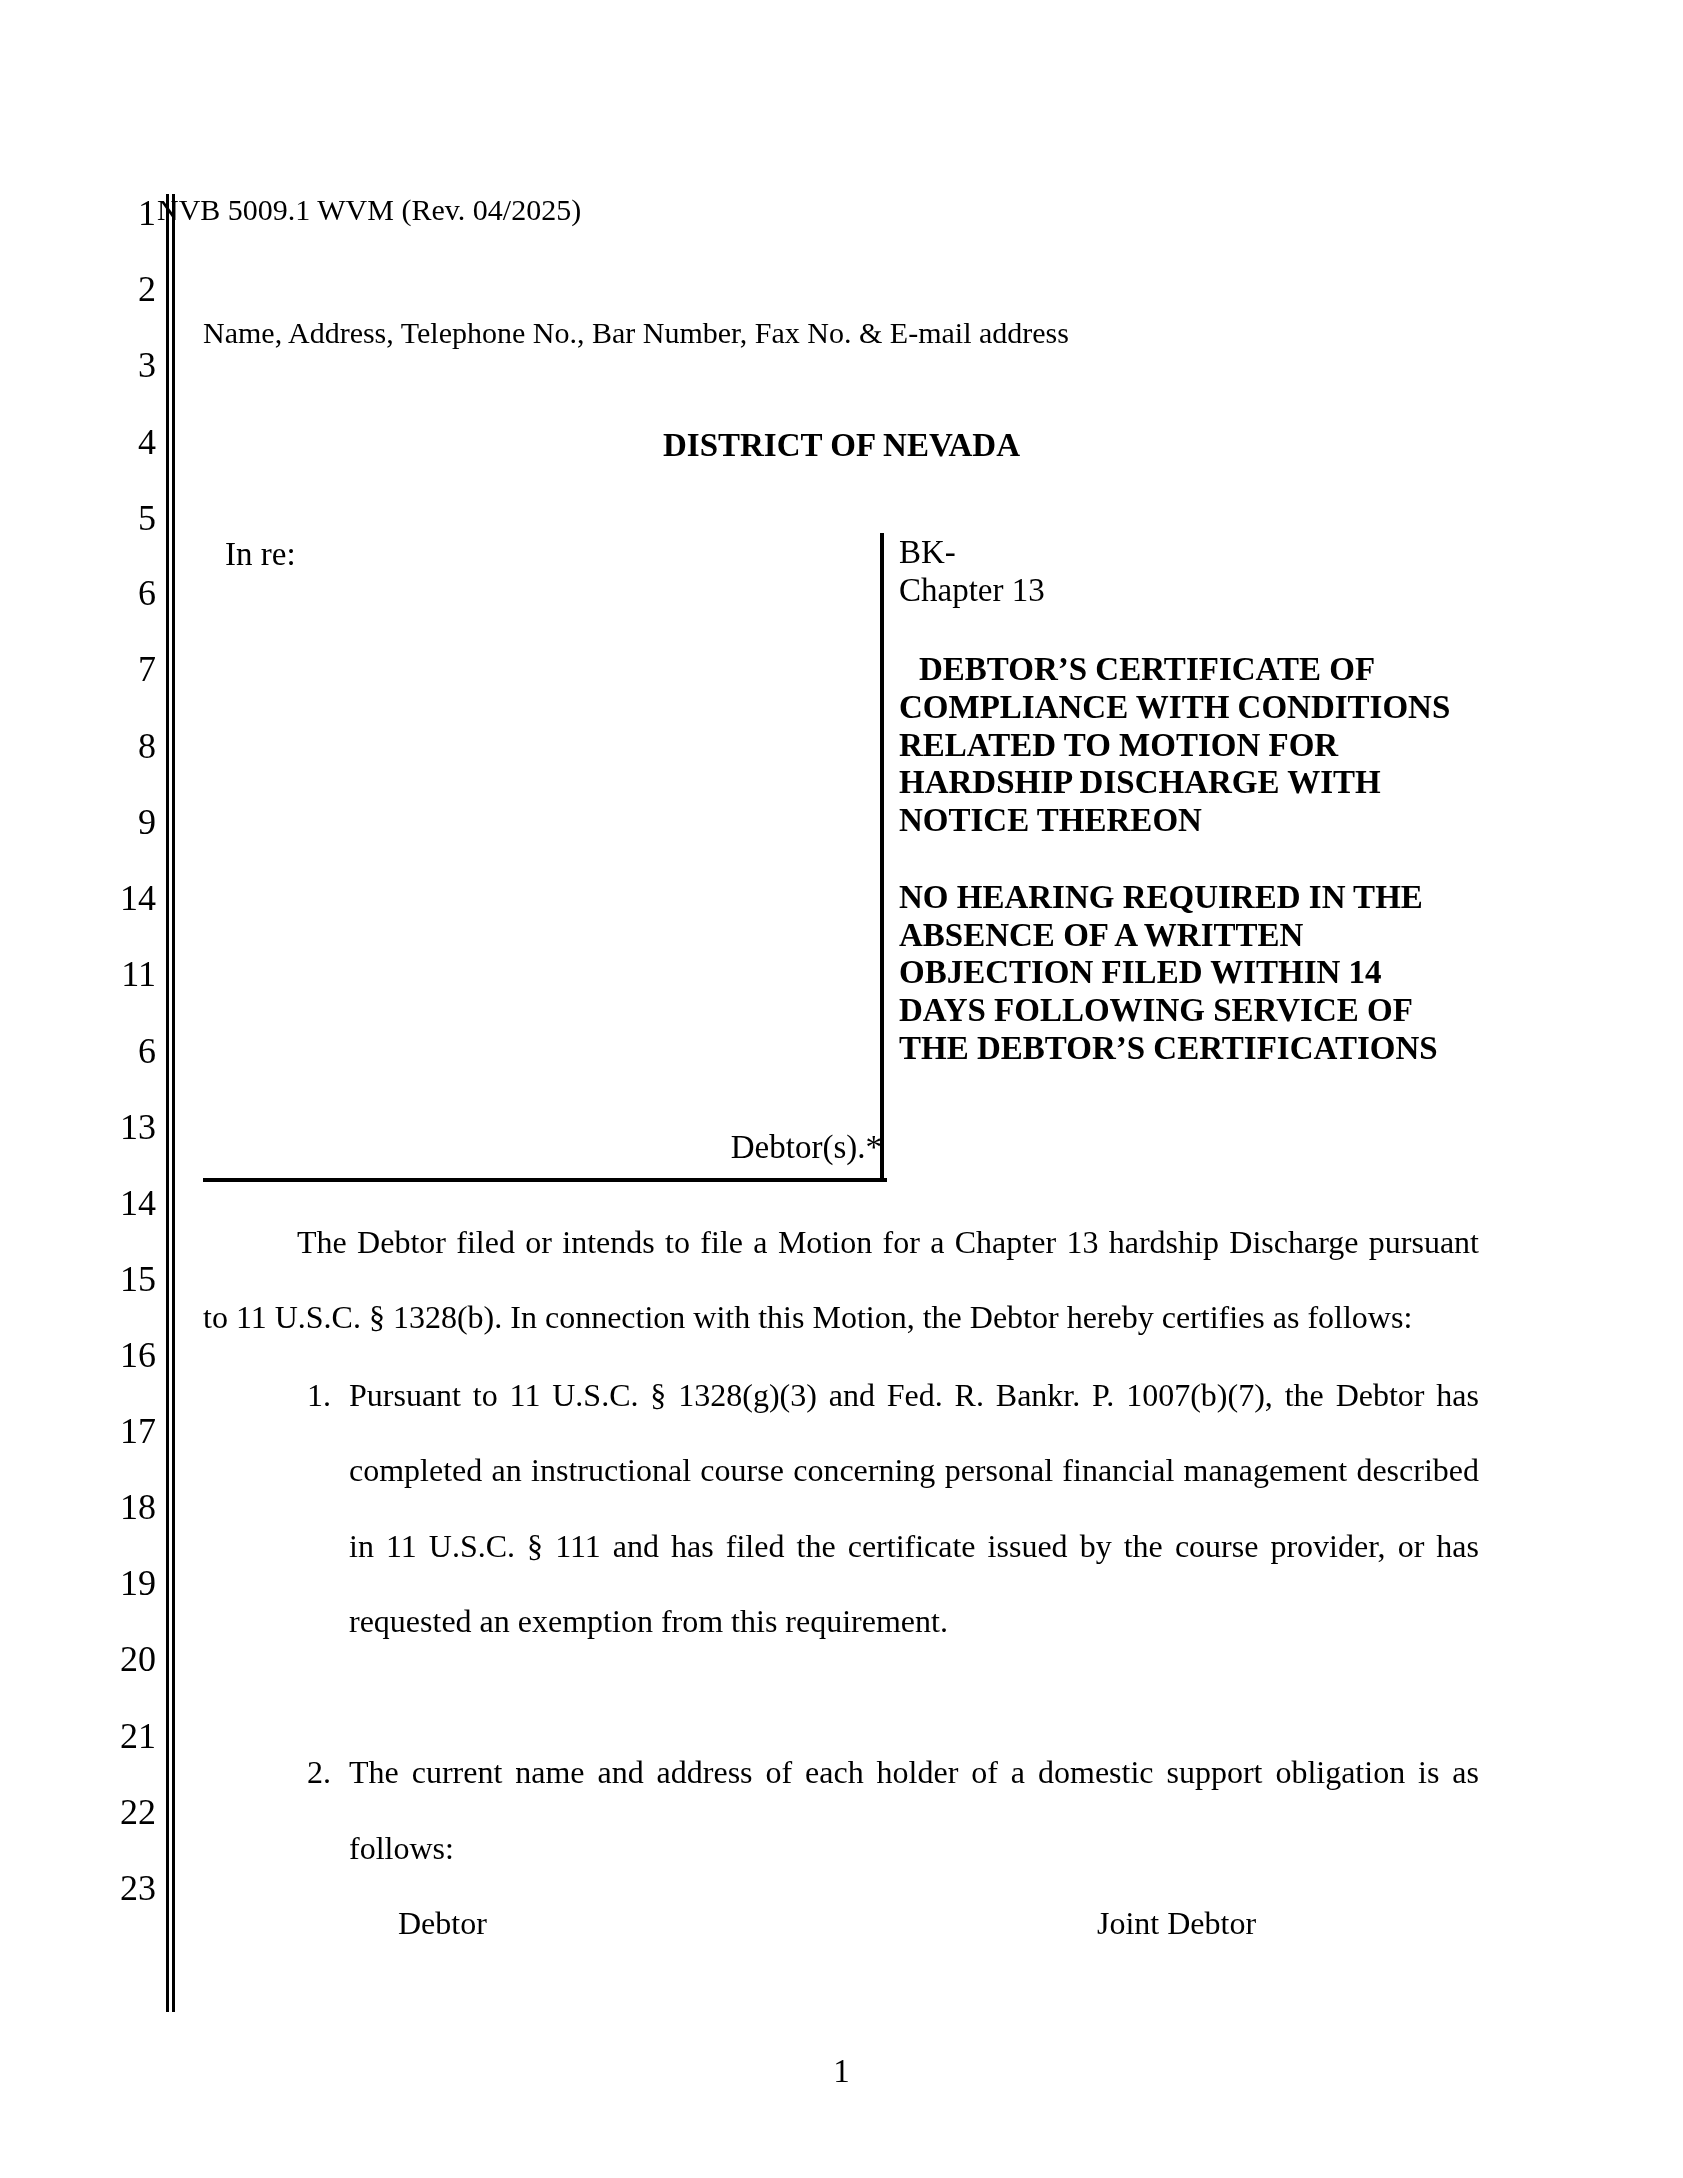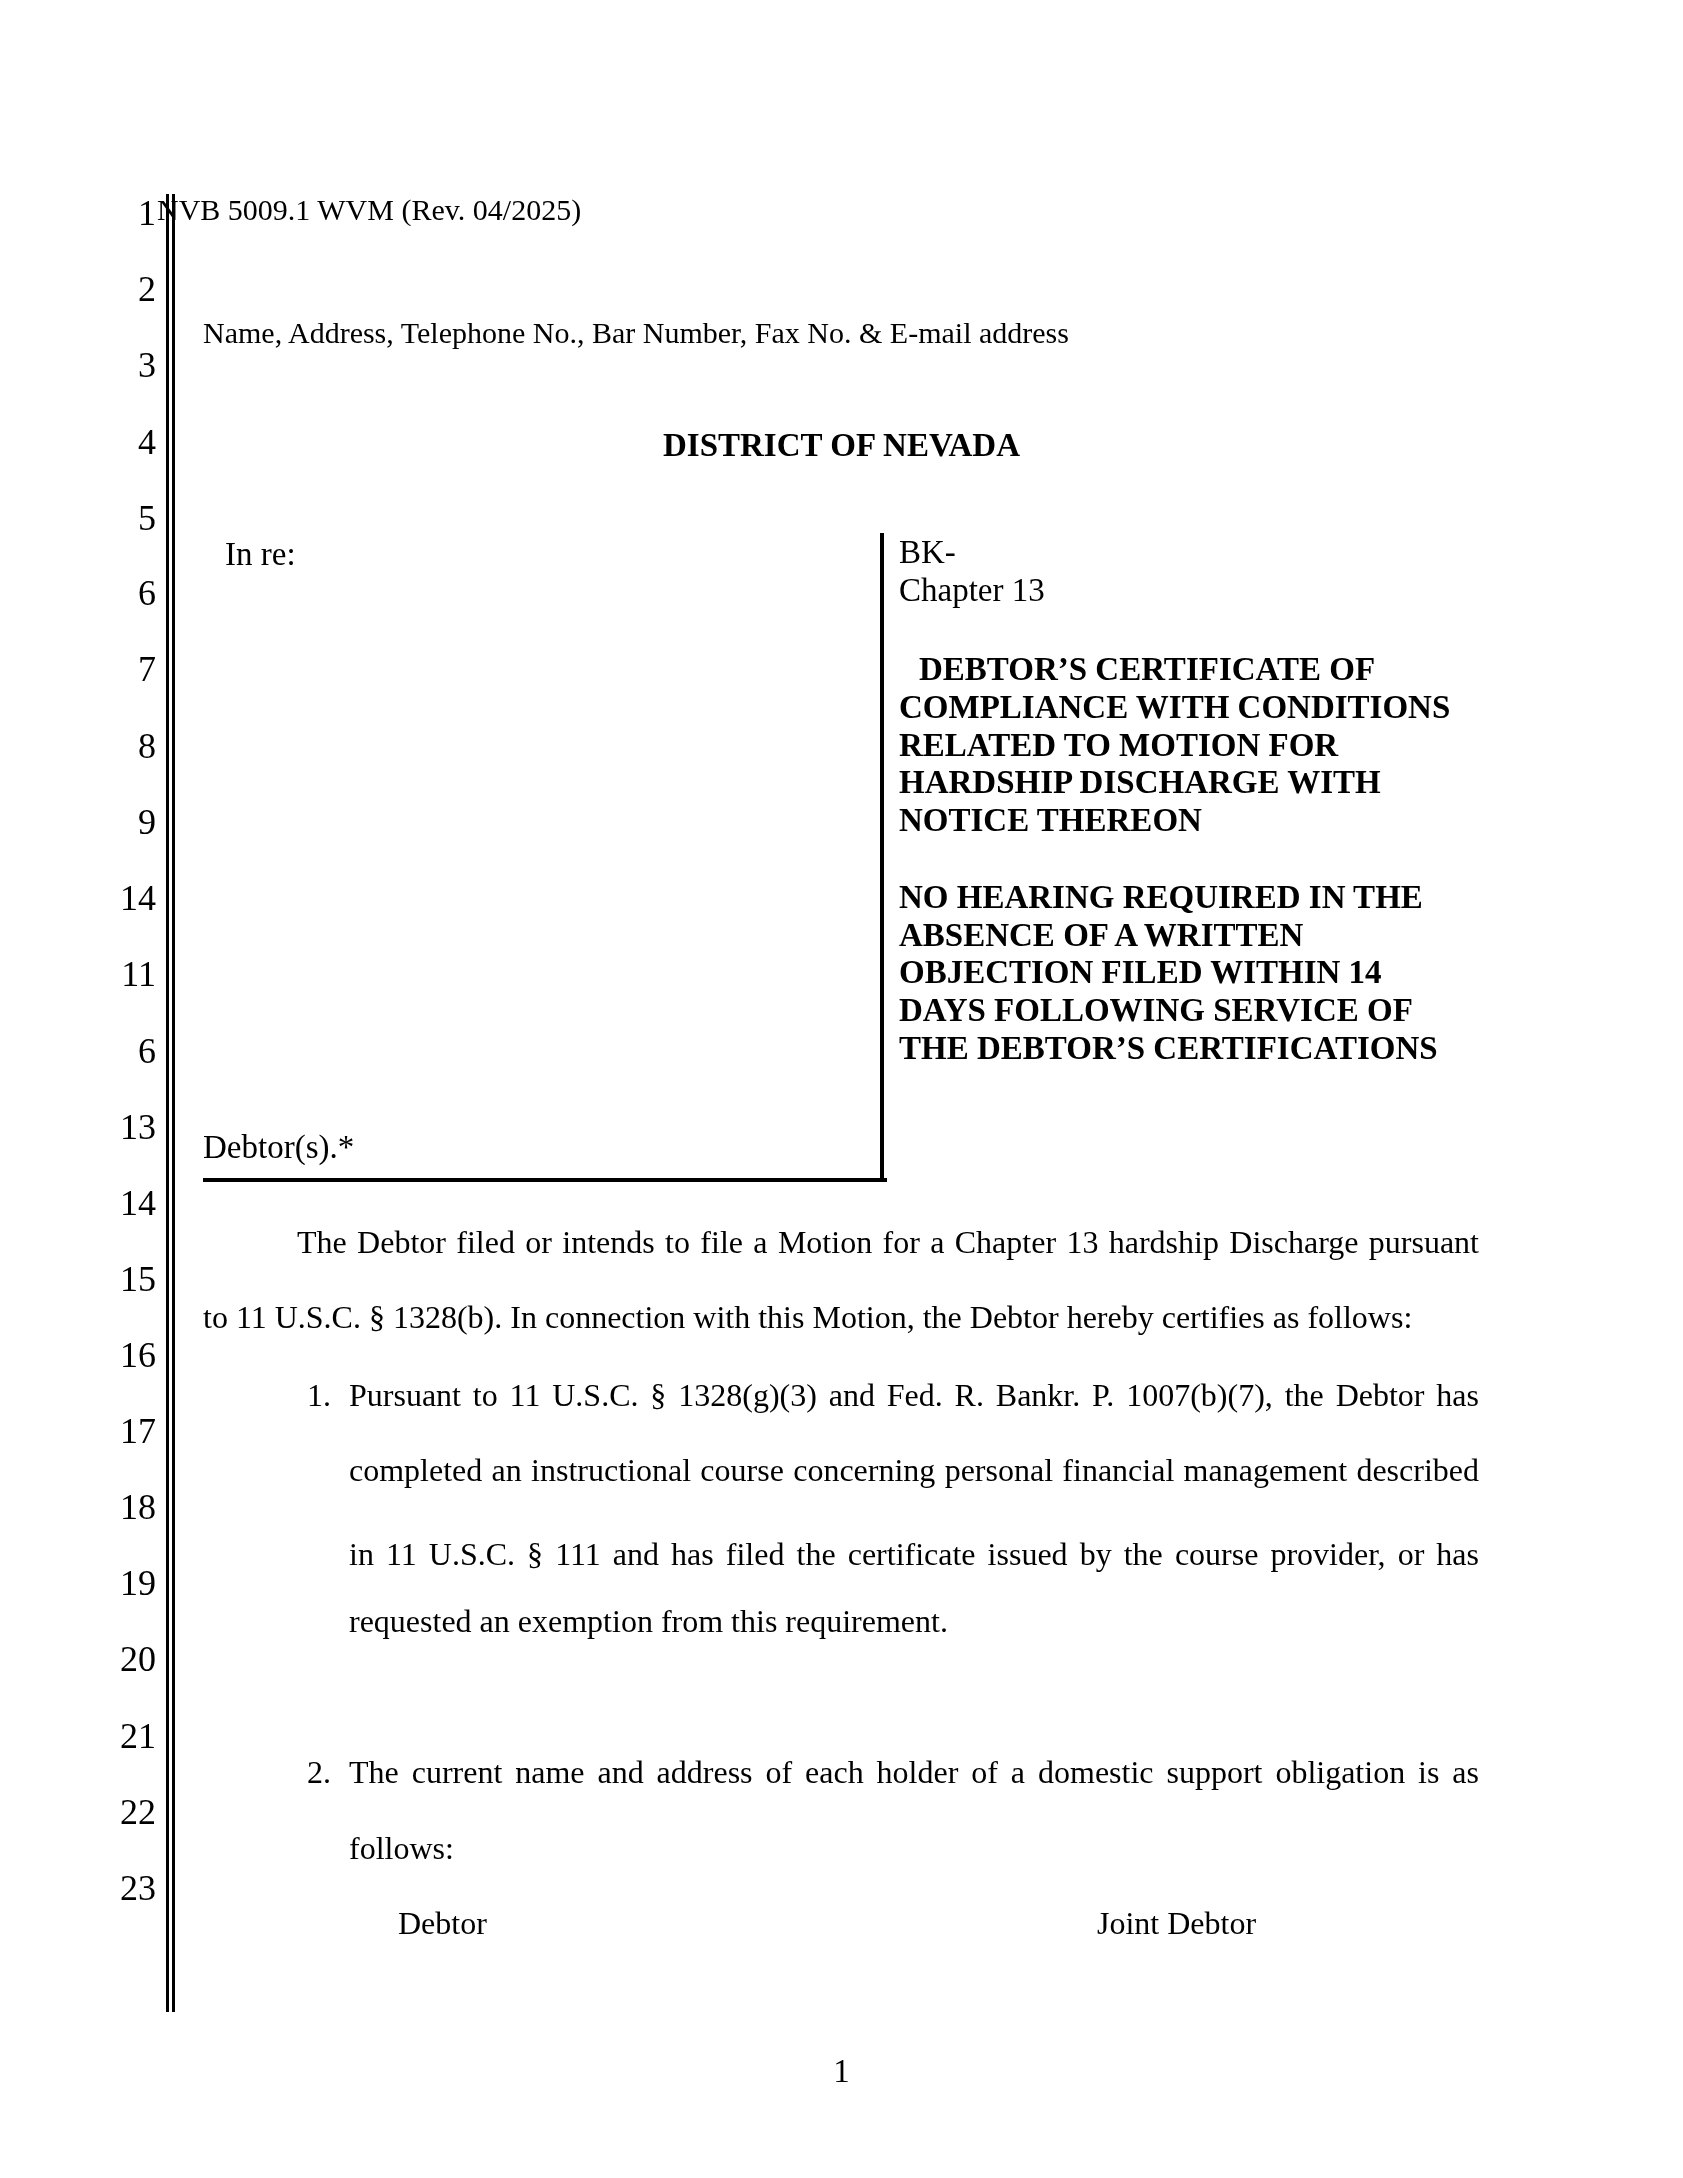--- a/index.html
+++ b/index.html
@@ -25,21 +25,21 @@
     font-weight:bold;font-size:33px;line-height:38px;
   }
   .capline{position:absolute;white-space:nowrap;font-weight:bold;font-size:33px;line-height:38px;left:899px;}
   .jline{
     position:absolute;font-size:32px;line-height:40px;
     text-align:justify;text-align-last:justify;
   }
   .pline{position:absolute;font-size:32px;line-height:40px;white-space:nowrap;}
   .vdiv{position:absolute;left:880px;top:533px;width:4px;height:649px;background:#000;}
   .hdiv{position:absolute;left:203px;top:1178px;width:684px;height:4px;background:#000;}
-  .debtors{position:absolute;left:203px;top:1129px;width:679px;text-align:left;font-size:33px;}
+  .debtors{position:absolute;left:203px;top:1129px;width:679px;text-align:right;font-size:33px;}
   .pageno{position:absolute;left:0;top:2053px;width:1683px;text-align:center;font-size:33px;}
 </style>
 </head>
 <body>
 
 <div class="page">
 
   <div class="ln" style="top:195px">1</div>
   <div class="ln" style="top:271px">2</div>
   <div class="ln" style="top:347px">3</div>
@@ -100,21 +100,21 @@
   </div>
 
   <div class="debtors">Debtor(s).*</div>
 
   <div class="jline" style="left:297px;top:1222px;width:1182px;">The Debtor filed or intends to file a Motion for a Chapter 13 hardship Discharge pursuant</div>
   <div class="pline" style="left:203px;top:1297px;">to 11 U.S.C. § 1328(b).  In connection with this Motion, the Debtor hereby certifies as follows:</div>
 
   <div class="pline" style="left:307px;top:1375px;">1.</div>
   <div class="jline" style="left:349px;top:1375px;width:1130px;">Pursuant to 11 U.S.C. § 1328(g)(3) and Fed. R. Bankr. P. 1007(b)(7), the Debtor has</div>
   <div class="jline" style="left:349px;top:1450px;width:1130px;">completed an instructional course concerning personal financial management described</div>
-  <div class="jline" style="left:349px;top:1526px;width:1130px;margin-top:8px;">in 11 U.S.C. § 111 and has filed the certificate issued by the course provider, or has</div>
+  <div class="jline" style="left:349px;top:1526px;width:1130px;">in 11 U.S.C. § 111 and has filed the certificate issued by the course provider, or has</div>
   <div class="pline" style="left:349px;top:1601px;">requested an exemption from this requirement.</div>
 
   <div class="pline" style="left:307px;top:1752px;">2.</div>
   <div class="jline" style="left:349px;top:1752px;width:1130px;">The current name and address of each holder of a domestic support obligation is as</div>
   <div class="pline" style="left:349px;top:1828px;">follows:</div>
 
   <div class="pline" style="left:398px;top:1903px;">Debtor</div>
   <div class="pline" style="left:1097px;top:1903px;">Joint Debtor</div>
 
   <div class="pageno">1</div>

